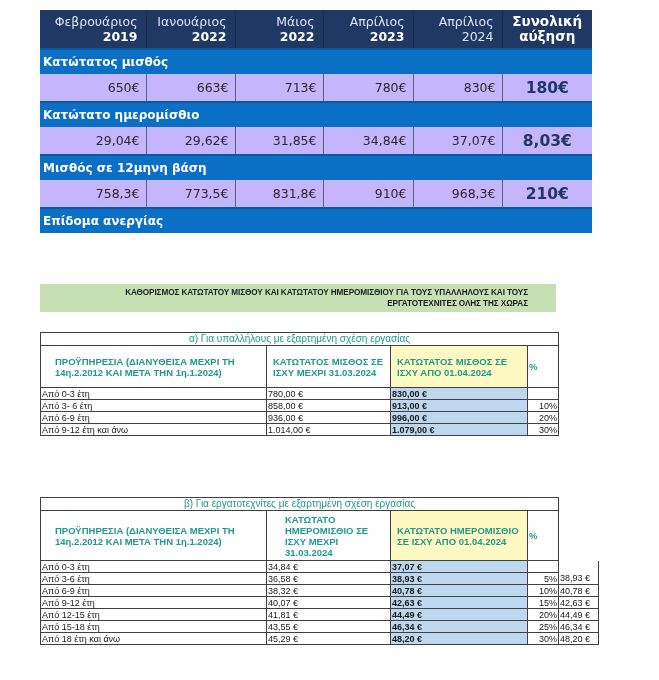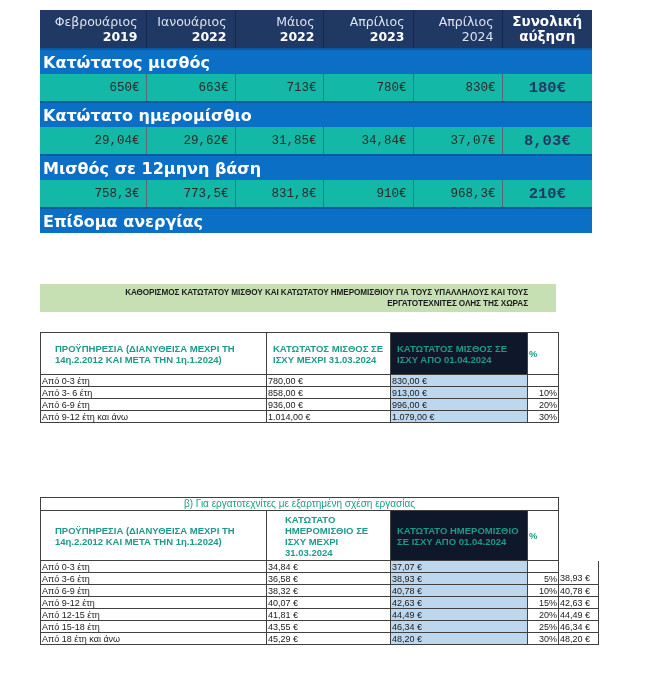--- a/index.html
+++ b/index.html
@@ -5,38 +5,38 @@
   html, body { margin:0; padding:0; background:#ffffff; }
   body { width:659px; height:680px; position:relative; overflow:hidden; font-family:"Liberation Sans", sans-serif; }
 
   
   #summary { position:absolute; left:40px; top:10px; width:552px; border-collapse:collapse; table-layout:fixed; font-family:"DejaVu Sans", sans-serif; }
   #summary td, #summary th { padding:0; }
   #summary .hdr th { background:#203864; color:#dbe3f0; font-weight:normal; font-size:12.5px; line-height:15px; text-align:right; padding:3px 8px 3px 4px; height:32px; border-left:1px solid #16294d; vertical-align:middle; }
   #summary .hdr th:first-child { border-left:none; }
   #summary .hdr th .yr { display:block; font-weight:bold; color:#ffffff; }
   #summary .hdr th.total { text-align:center; color:#ffffff; font-weight:bold; font-size:13.5px; padding-right:4px; }
-  #summary .sec td { background:#0b6fc6; color:#ffffff; font-weight:bold; font-size:16px; height:24px; padding-left:3px; border-top:2px solid #0a5aa3; }
-  #summary .val td { background:#14b8a6; color:#2a2a2a; font-size:12.5px; text-align:right; height:27px; padding-right:6px; border-left:1px solid #5a6675; border-bottom:2px solid #0a5aa3;font-family:Liberation Mono, monospace; }
+  #summary .sec td { background:#0b6fc6; color:#ffffff; font-weight:bold; font-size:12px; height:24px; padding-left:3px; border-top:2px solid #0a5aa3; }
+  #summary .val td { background:#c4b5fd; color:#2a2a2a; font-size:12.5px; text-align:right; height:27px; padding-right:6px; border-left:1px solid #5a6675; border-bottom:2px solid #0a5aa3; }
   #summary .val td:first-child { border-left:none; }
   #summary .val td.total { text-align:center; color:#203864; font-weight:bold; font-size:15.5px; padding-right:0; }
   #summary .val.last td { border-bottom:1px solid #6b7a8c; }
 
   
   #banner { position:absolute; left:40px; top:284px; width:516px; height:28px; background:#c6e0b4; font-family:"Liberation Sans", sans-serif; font-size:8.2px; font-weight:bold; color:#1d1d1d; text-align:right; line-height:11px; display:flex; align-items:center; justify-content:center; letter-spacing:-0.1px; }
   #banner span { display:block; width:460px; }
 
   
   .xl { position:absolute; border-collapse:collapse; table-layout:fixed; font-family:"Liberation Sans", sans-serif; font-size:9px; }
   .xl td { border:1px solid #404040; padding:0 1px; line-height:10px; white-space:nowrap; overflow:visible; }
   .xl .title td { text-align:center; color:#1c9a8a; font-size:10px; height:12px; }
   .xl .head td { color:#1c9a8a; font-weight:bold; font-size:9.5px; line-height:11px; white-space:normal; }
-  .xl .head td.blue { background:#0f172a; }
+  .xl .head td.blue { background:#fef9c3; }
   .xl .row td { height:11px; color:#1a1a1a; }
-  .xl .row td.new { background:#bdd7ee; font-weight:normal; }
+  .xl .row td.new { background:#bdd7ee; font-weight:bold; }
   .xl .row td.pct { text-align:right; }
   .xl td.extra { border:none; border-left:1px solid #404040; border-right:1px solid #404040; border-bottom:1px solid #404040; text-align:left; padding-left:1px; }
   .xl td.noborder { border:none; }
 
   #tableA { left:40px; top:332px; width:518px; }
   #tableB { left:40px; top:497px; width:558px; }
 </style>
 </head>
 <body>
 
@@ -106,20 +106,23 @@
 </div>
 
 <table id="tableA" class="xl">
   <colgroup>
       <col style="width:226px">
       <col style="width:124px">
       <col style="width:137px">
       <col style="width:31px">
     </colgroup>
   <tbody>
+      <tr class="title">
+    <td colspan="4">α) Για υπαλλήλους με εξαρτημένη σχέση εργασίας</td>
+  </tr>
   <tr class="head" style="height:42px">
     <td style="padding:0 14px">ΠΡΟΫΠΗΡΕΣΙΑ (ΔΙΑΝΥΘΕΙΣΑ ΜΕΧΡΙ ΤΗ 14η.2.2012 ΚΑΙ ΜΕΤΑ ΤΗΝ 1η.1.2024)</td>
     <td style="padding:0 6px">ΚΑΤΩΤΑΤΟΣ ΜΙΣΘΟΣ ΣΕ ΙΣΧΥ ΜΕΧΡΙ 31.03.2024</td>
     <td class="blue" style="padding:0 6px">ΚΑΤΩΤΑΤΟΣ ΜΙΣΘΟΣ ΣΕ ΙΣΧΥ ΑΠΟ 01.04.2024</td>
     <td>%</td>
   </tr>
   <tr class="row">
     <td>Από 0-3 έτη</td>
     <td>780,00 €</td>
     <td class="new">830,00 €</td>

